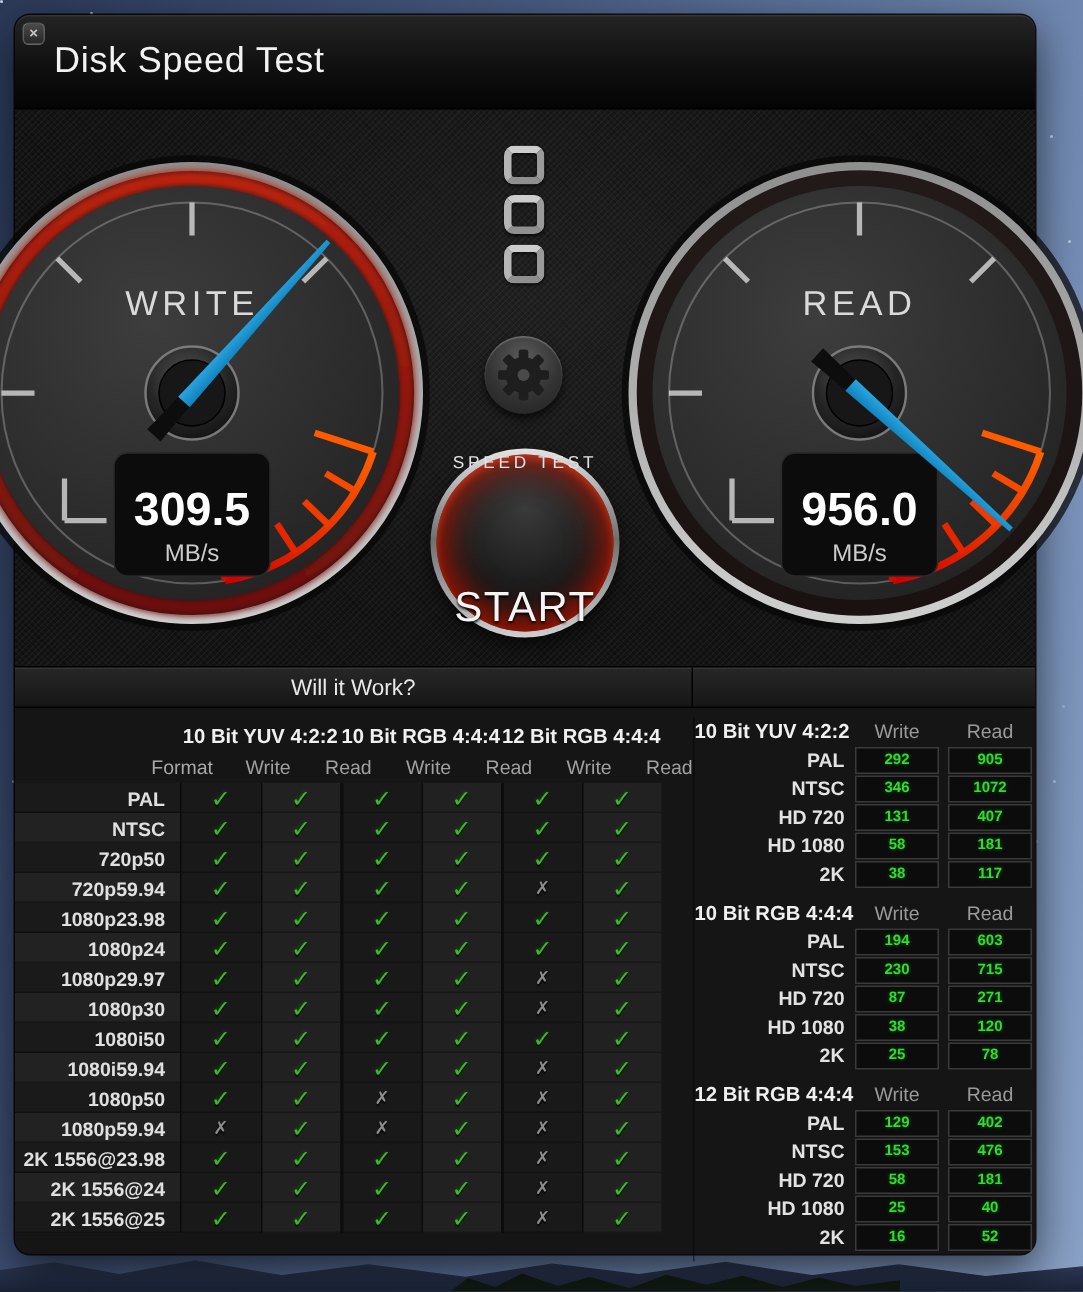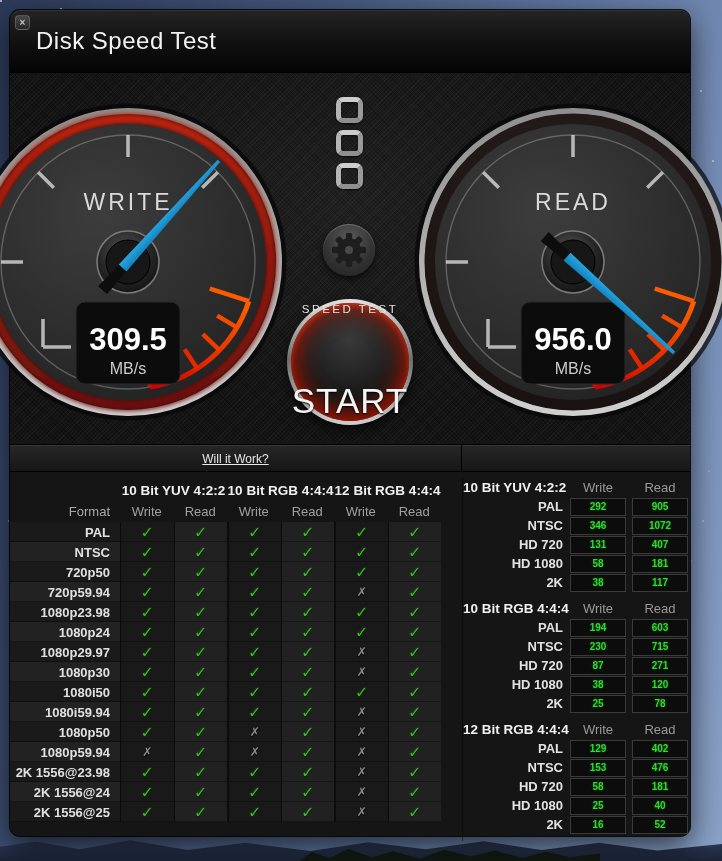--- a/index.html
+++ b/index.html
@@ -36,28 +36,28 @@
       radial-gradient(ellipse at 50% 35%, rgba(255,255,255,.05), transparent 65%),
       repeating-linear-gradient(135deg, rgba(255,255,255,.035) 0 1px, transparent 1px 3px),
       repeating-linear-gradient(45deg, rgba(0,0,0,.28) 0 1px, transparent 1px 3px),
       #141414;
     border-top:1px solid #000;border-bottom:1px solid #000;}
 
   
   .tables-panel{position:absolute;left:0;top:435px;right:0;bottom:0;border-radius:0 0 10px 10px;background:#151515;}
   .tbl-headbar{display:flex;height:27px;background:linear-gradient(#272727,#161616);
     box-shadow:inset 0 1px 0 rgba(255,255,255,.07),inset 0 -1px 0 #000;}
-  .tbl-headbar .hcell{display:flex;align-items:center;justify-content:center;font-size:12px;color:#e8e8e8;text-decoration:underline;}
+  .tbl-headbar .hcell{display:flex;align-items:center;justify-content:center;font-size:15px;color:#e8e8e8;}
   .hcell.left{width:452px;border-right:1px solid #000;}
   .hcell.right{flex:1;border-left:1px solid rgba(255,255,255,.06);}
 
   .wiw{position:absolute;left:0;top:470px;width:452px;}
   .wiw-row{display:grid;grid-template-columns:110px repeat(6,53.5px);}
   .wiw-row.head1{grid-template-columns:110px repeat(3,107px);height:20px;}
-  .wiw-row.head2{height:22px;}
+  .wiw-row.head2{height:22px;padding-left:32px;}
   .wiw-row .cell{display:flex;align-items:center;justify-content:center;height:100%;}
   .wiw .group{font-size:13.5px;font-weight:bold;color:#f0f0f0;}
   .wiw .subh{font-size:13px;color:#a0a0a0;}
   .wiw .fmt-h{justify-content:flex-end;padding-right:10px;font-size:13px;color:#a8a8a8;}
   .wiw-row.r{height:20px;}
   .wiw .fmt{justify-content:flex-end;padding-right:10px;font-size:13px;font-weight:bold;color:#e0e0e0;
     box-shadow:inset 0 -1px rgba(0,0,0,.35);}
   .wiw-row.even .fmt{background:#1a1a1a;} .wiw-row.odd .fmt{background:#222;}
   .wiw .mk{box-shadow:inset 0 -1px rgba(0,0,0,.3);border-left:1px solid #0b0b0b;}
   .wiw .mk.cw{background:#191919;} .wiw .mk.cr{background:#212121;}
@@ -93,21 +93,21 @@
 
   .start-ring{position:absolute;left:287px;top:299px;width:126px;height:126px;border-radius:50%;padding:4px;
     pointer-events:auto;cursor:pointer;
     background:linear-gradient(180deg,#e3e3e3,#6f6f6f 48%,#cfcfcf);
     box-shadow:0 5px 12px rgba(0,0,0,.65);}
   .start-face{width:100%;height:100%;border-radius:50%;
     background:radial-gradient(circle at 50% 30%, #3a3a3a 0%, #181818 58%, #0a0a0a 100%);
     box-shadow:inset 0 0 20px 9px rgba(225,30,0,.5),inset 0 3px 5px rgba(255,95,55,.5),inset 0 -5px 16px rgba(130,10,0,.55);
     display:flex;flex-direction:column;align-items:center;justify-content:space-between;gap:3px;}
   .start-sub{font-size:11.5px;letter-spacing:2.5px;color:#e2e2e2;}
-  .start-label{font-size:35px;letter-spacing:1px;color:#f4f4f4;text-shadow:0 1px 2px #000;}
+  .start-label{font-size:28px;letter-spacing:1px;color:#f4f4f4;text-shadow:0 1px 2px #000;}
 </style>
 </head>
 <body>
 
 <div class="stage">
   <div class="stars"></div>
   <div class="mountains"></div>
   <div class="trees"></div>
 
   <div class="window">

